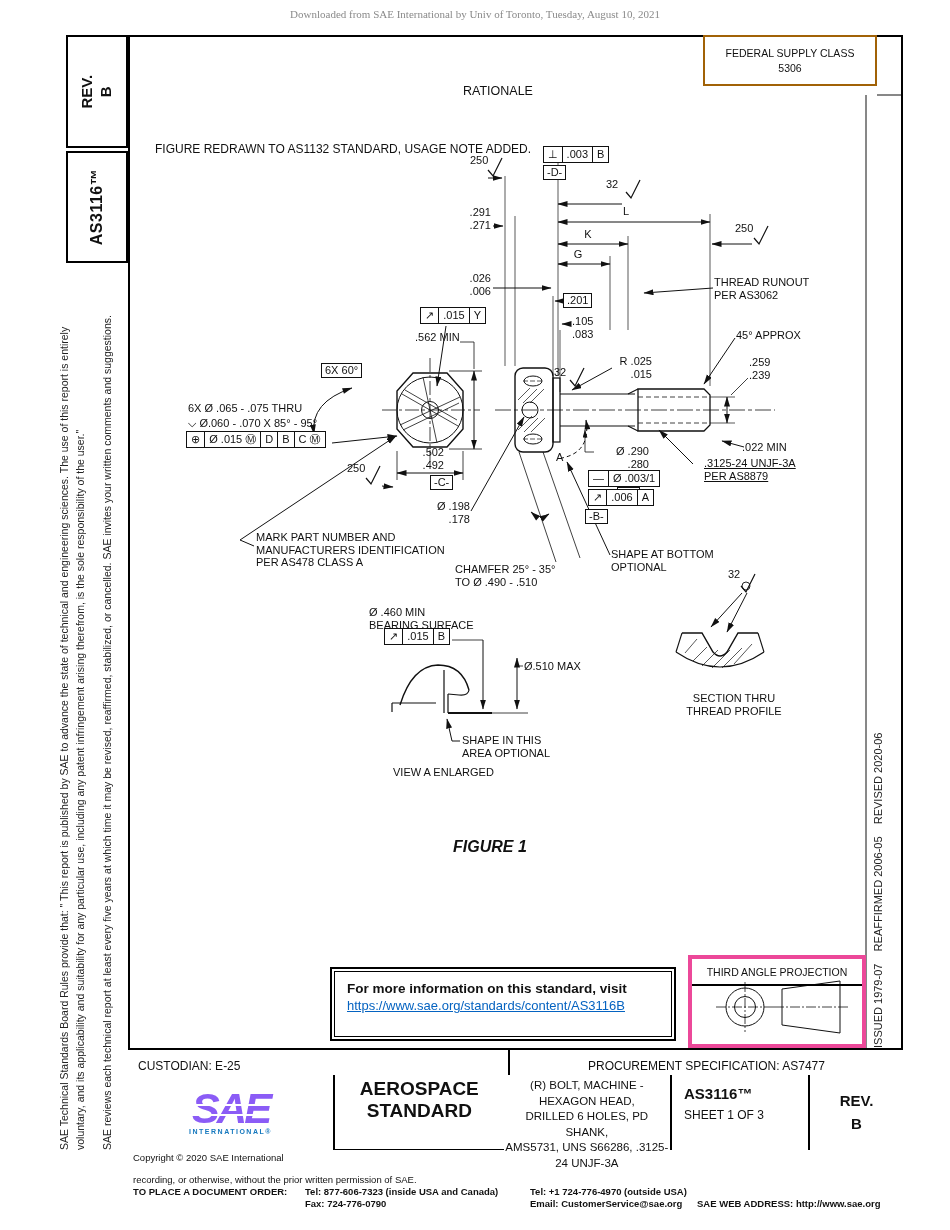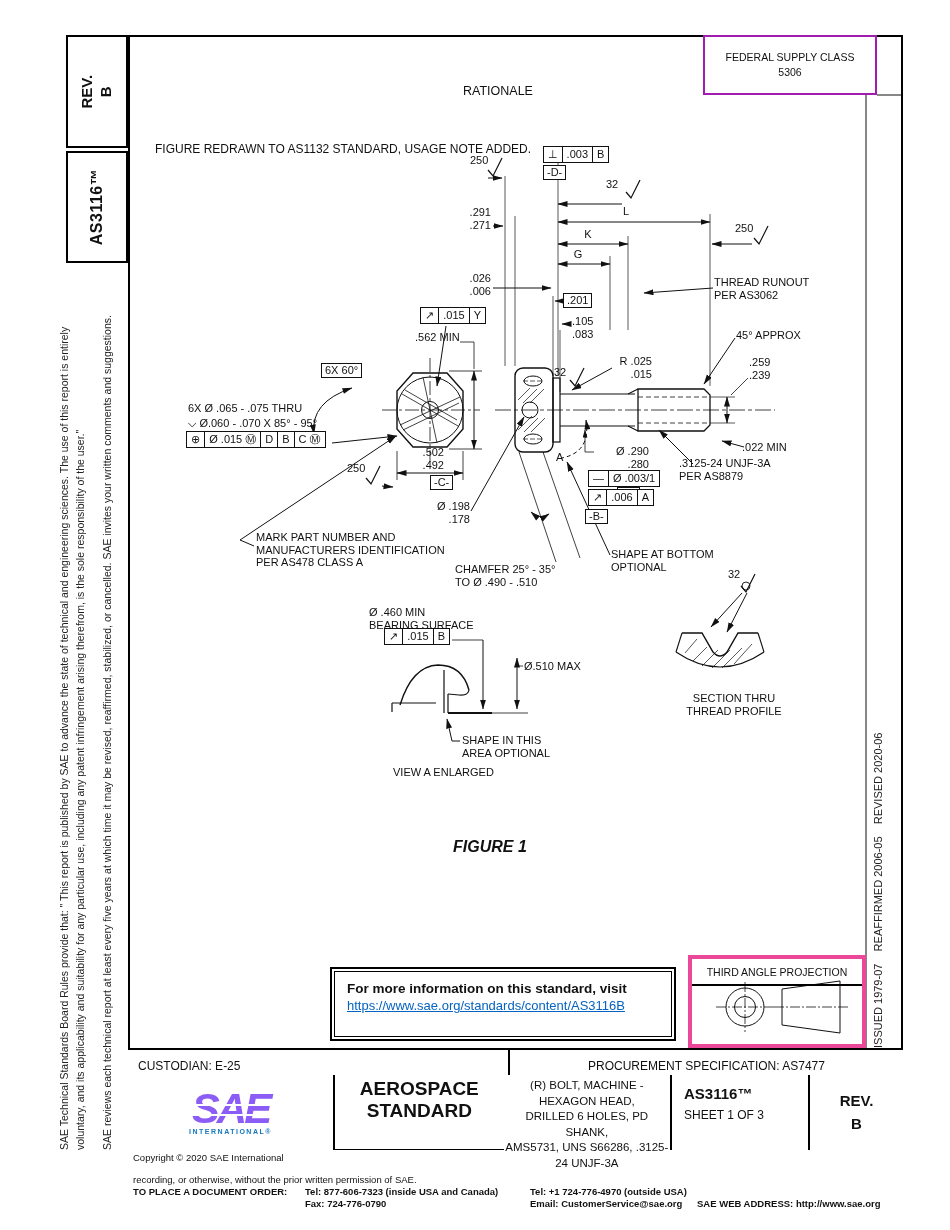--- a/index.html
+++ b/index.html
@@ -6,21 +6,21 @@
   #page{position:relative;width:950px;height:1230px;background:#fff;font-family:"Liberation Sans",sans-serif;color:#111;overflow:hidden;}
   #watermark{position:absolute;top:8px;left:0;right:0;text-align:center;font-family:"Liberation Serif",serif;font-size:11px;color:#8a8a8a;}
   #main-frame{position:absolute;left:128px;top:35px;width:775px;height:1115px;border:2px solid #000;box-sizing:border-box;}
   .side-box{position:absolute;left:66px;width:62px;border:2px solid #000;box-sizing:border-box;display:flex;align-items:center;justify-content:center;background:#fff;}
   #rev-box{top:35px;height:113px;}
   #doc-box{top:151px;height:112px;}
   .rot{transform:rotate(-90deg);text-align:center;white-space:pre-line;font-weight:bold;}
   #rev-box .rot{font-size:15px;line-height:1.25;}
   #doc-box .rot{font-size:16px;letter-spacing:.5px;}
   .vrot{position:absolute;transform-origin:0 0;white-space:pre;font-size:10.5px;color:#222;}
-  #fsc-box{position:absolute;left:703px;top:35px;width:174px;height:60px;border:2px solid #a21caf;box-sizing:border-box;display:flex;align-items:center;justify-content:center;text-align:center;font-size:10.5px;line-height:1.4;white-space:pre-line;background:#fff;}
+  #fsc-box{position:absolute;left:703px;top:35px;width:174px;height:51px;border:2px solid #a16207;box-sizing:border-box;display:flex;align-items:center;justify-content:center;text-align:center;font-size:10.5px;line-height:1.4;white-space:pre-line;background:#fff;}
   #rationale-title{position:absolute;left:128px;top:84px;width:740px;text-align:center;font-size:12.5px;}
   #rationale-text{position:absolute;left:155px;top:114px;font-size:12px;margin-top:28px;}
   #drawing-svg{position:absolute;left:0;top:0;z-index:1;pointer-events:none;}
   #fig-layer{position:absolute;left:0;top:0;width:950px;height:1230px;z-index:2;pointer-events:none;}
   .fig-label{position:absolute;font-size:11px;line-height:1.14;white-space:pre-line;}
   .fig-label.r{transform:translateX(-100%);text-align:right;}
   .fig-label.c{transform:translateX(-50%);text-align:center;}
   .fig-label.boxed{border:1px solid #111;padding:0 3px;background:#fff;white-space:pre;}
   .fcf{position:absolute;display:flex;background:#fff;}
   .fcf span{border:1px solid #111;margin-left:-1px;padding:0 4px;font-size:11px;line-height:15px;height:15px;display:block;}
@@ -50,20 +50,21 @@
   #doc-cell .sheet{font-size:12px;margin-top:6px;}
   #rev-cell{flex:1;border-right:none!important;display:flex;flex-direction:column;align-items:center;justify-content:center;font-weight:bold;font-size:15px;line-height:1.5;white-space:pre-line;text-align:center;}
   .foot{position:absolute;font-size:9.5px;white-space:pre;}
   .foot.b{font-weight:bold;}
 </style>
 </head>
 <body>
 
 <div id="page">
 
+  <div id="watermark">Downloaded from SAE International by Univ of Toronto, Tuesday, August 10, 2021</div>
 
   <div id="main-frame"></div>
 
   <div class="side-box" id="rev-box">
     <div class="rot">REV.
 B</div>
   </div>
   <div class="side-box" id="doc-box">
     <div class="rot">AS3116™</div>
   </div>
@@ -266,21 +267,21 @@
 PER AS3062</div>
       <div class="fig-label" style="left: 736px; top: 329px;">45° APPROX</div>
       <div class="fig-label r" style="left: 652px; top: 355px;">R .025
 .015</div>
       <div class="fig-label" style="left: 554px; top: 366px;">32</div>
       <div class="fig-label" style="left: 749px; top: 356px;">.259
 .239</div>
       <div class="fig-label" style="left: 742px; top: 441px;">.022 MIN</div>
       <div class="fig-label r" style="left: 649px; top: 445px;">Ø .290
 .280</div>
-      <div class="fig-label" style="left: 679px; top: 457px;">.3125-24 UNJF-3A
+      <div class="fig-label" style="left: 704px; top: 457px; text-decoration: underline;">.3125-24 UNJF-3A
 PER AS8879</div>
       <div class="fig-label boxed" style="left: 617px; top: 487px;">-A-</div>
       <div class="fig-label boxed" style="left: 321px; top: 363px;">6X 60°</div>
       <div class="fig-label" style="left: 415px; top: 331px;">.562 MIN</div>
       <div class="fig-label" style="left: 188px; top: 402px;">6X Ø .065 - .075 THRU</div>
       <div class="fig-label" style="left: 188px; top: 417px;">⌵ Ø.060 - .070 X 85° - 95°</div>
       <div class="fig-label r" style="left: 444px; top: 446px;">.502
 .492</div>
       <div class="fig-label boxed" style="left: 430px; top: 475px;">-C-</div>
       <div class="fig-label" style="left: 347px; top: 462px;">250</div>

